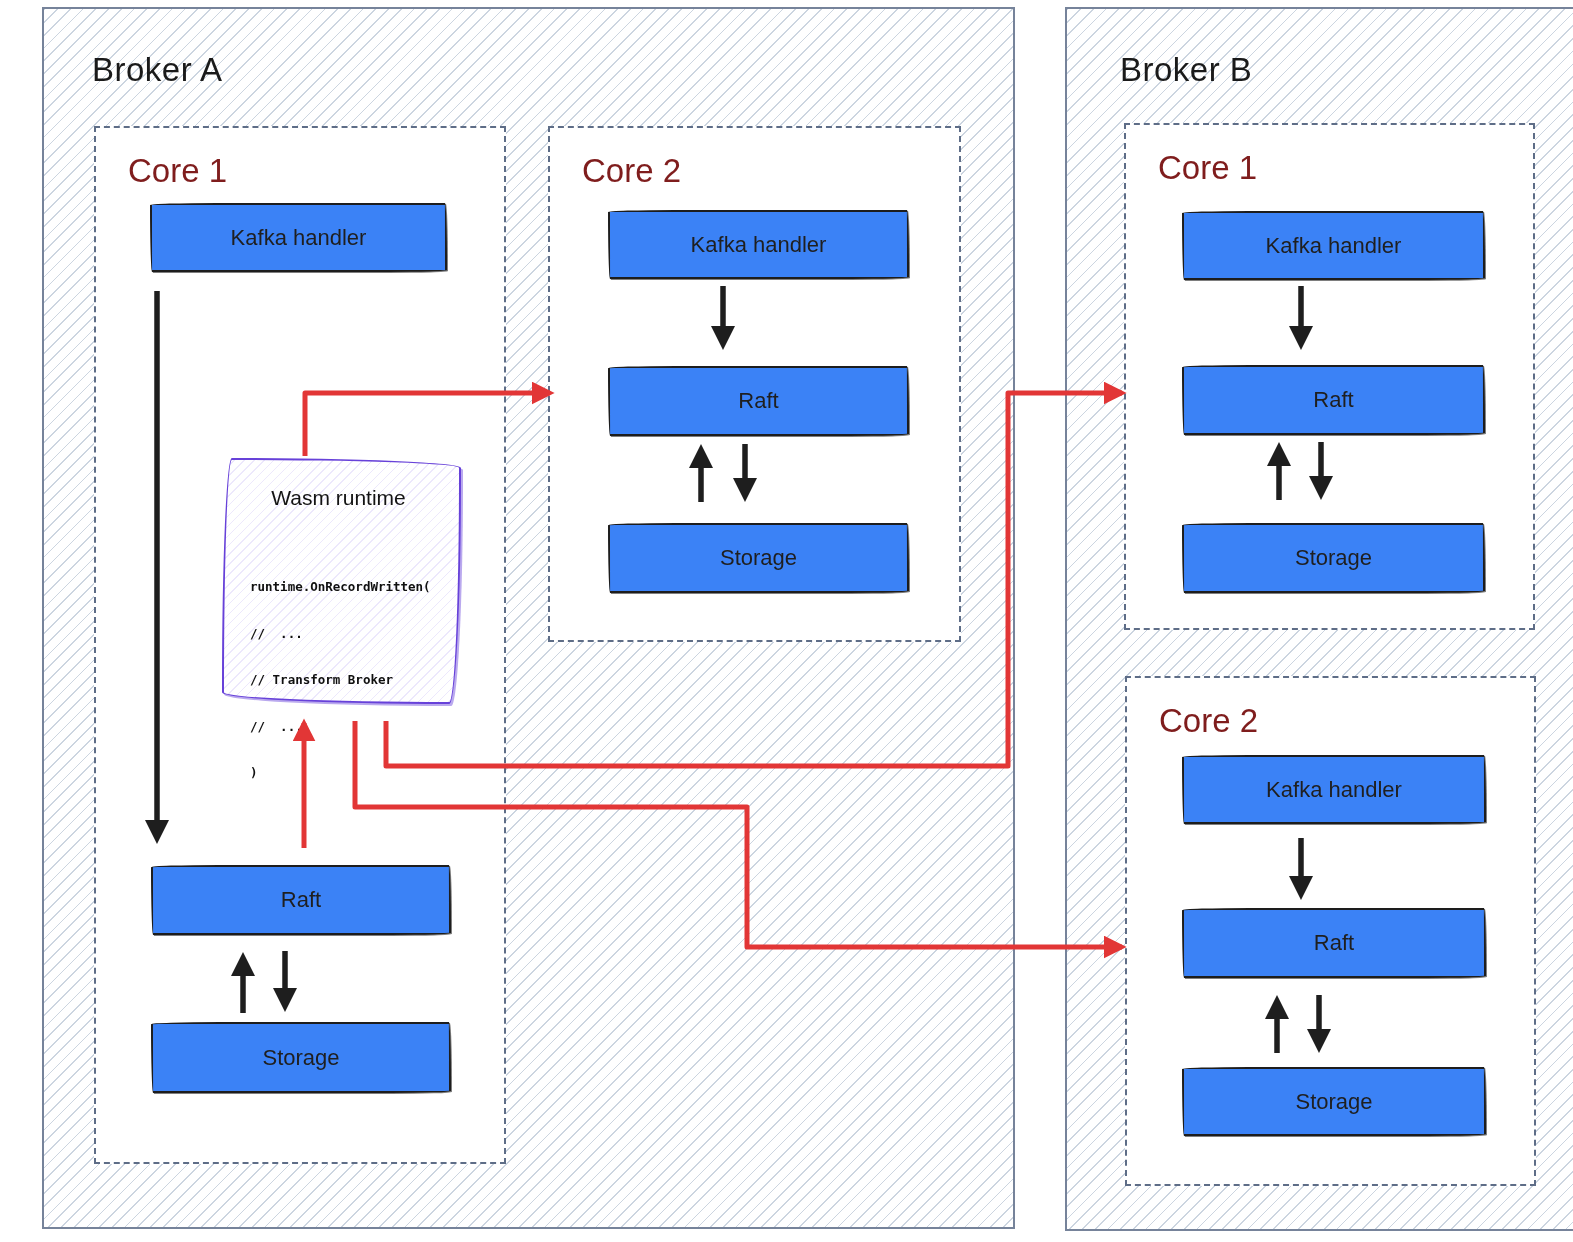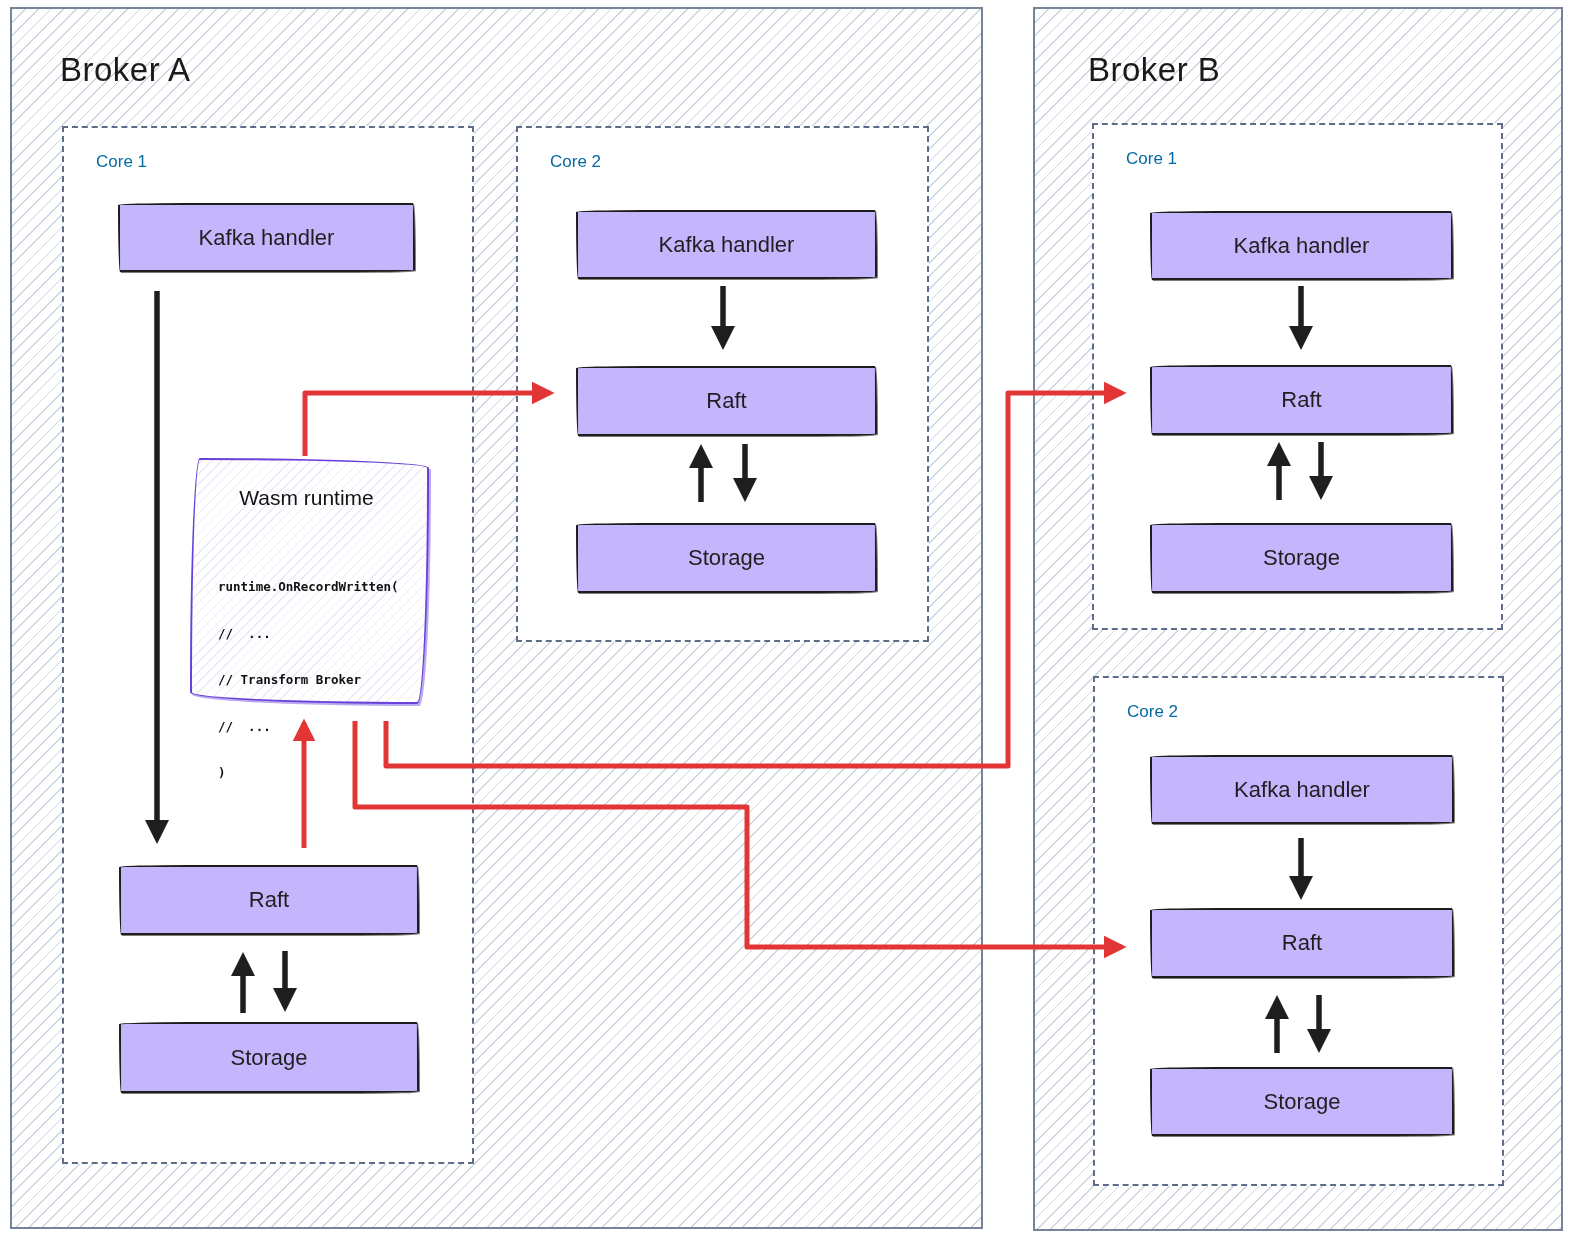--- a/index.html
+++ b/index.html
@@ -6,38 +6,39 @@
   #canvas{
     position:relative;width:1573px;height:1242px;overflow:hidden;
     font-family:"Liberation Sans", sans-serif;color:#1a1a1a;background:#fff;
   }
   .broker{
     position:absolute;
     border:2px solid #76839a;
     background:
       repeating-linear-gradient(135deg, #ccd5e0 0px, #ccd5e0 1.2px, transparent 1.2px, transparent 9px),
       #ffffff;
+    margin-left: 32px;
   }
   .broker-title{
     position:absolute;left:48px;top:42px;
     font-size:33px;font-weight:400;color:#1a1a1a;letter-spacing:0.5px;
   }
   .core{
     position:absolute;
     border:2px dashed #5e6d87;
     background:#ffffff;
   }
   .core-title{
     position:absolute;left:32px;top:24px;
-    font-size:17px;color:#0369a1;
+    font-size:33px;color:#7f1d1d;
   }
   .sketchbox{
     position:absolute;
     border:2.6px solid #1d1d1d;
-    background:#c4b5fd;
+    background:#3b82f6;
     display:flex;align-items:center;justify-content:center;
     font-size:22px;color:#1f1f1f;
     border-radius:255px 8px 225px 8px / 8px 225px 8px 255px;
     box-shadow:1px 1px 0 rgba(20,20,20,0.55);
   }
   .wasmbox{
     position:absolute;
     border:2.6px solid #6741d9;
     border-radius:10px 230px 12px 230px / 230px 10px 230px 12px;
     box-shadow:2px 2px 0 rgba(103,65,217,0.45);

